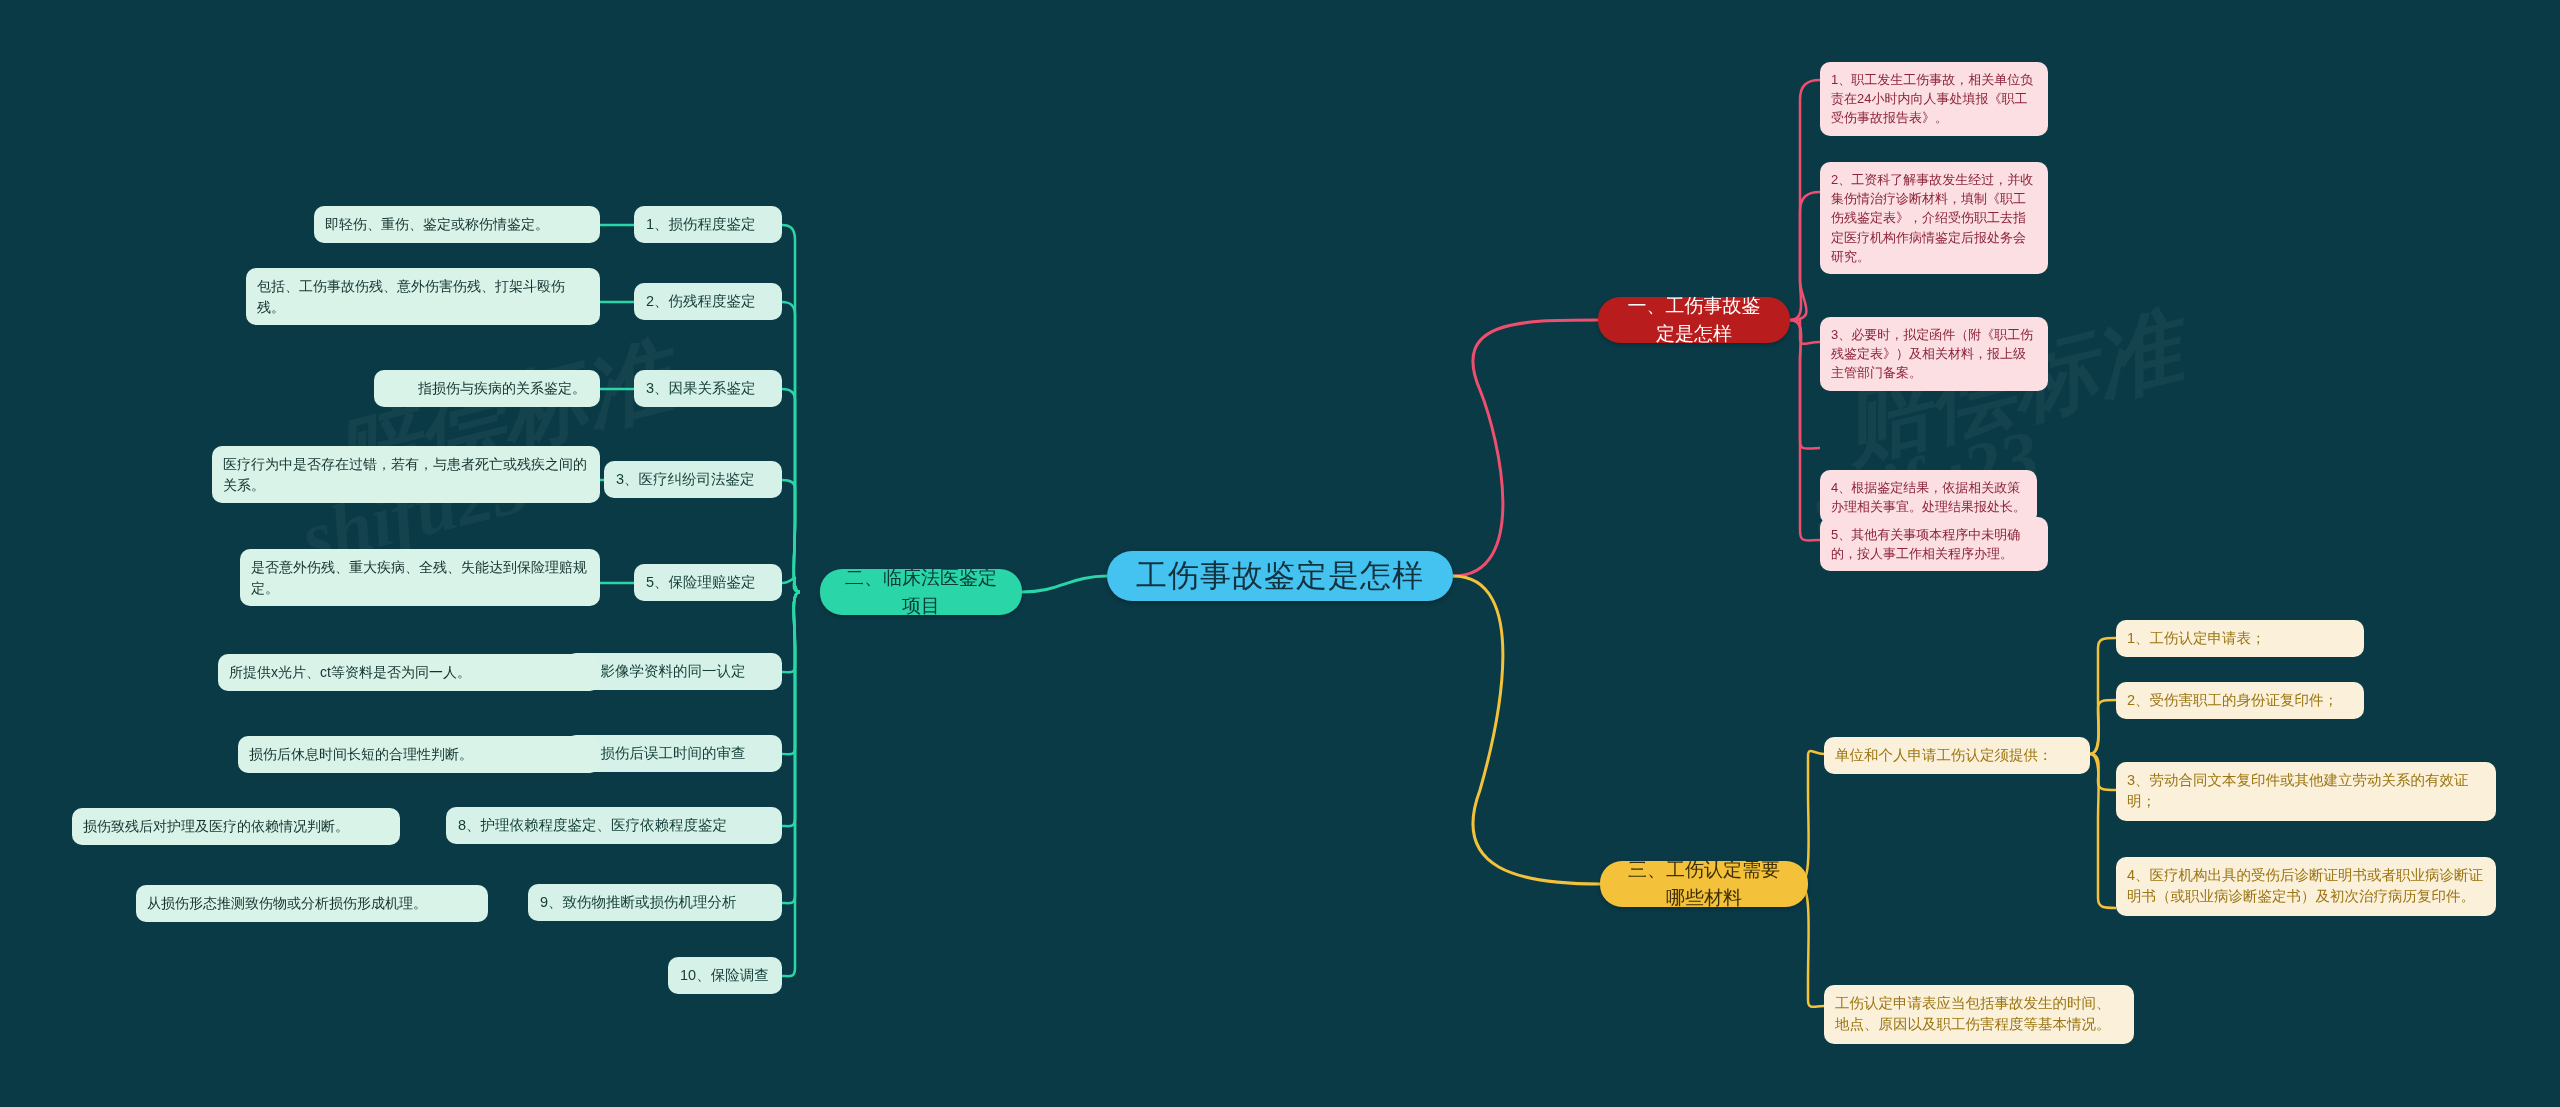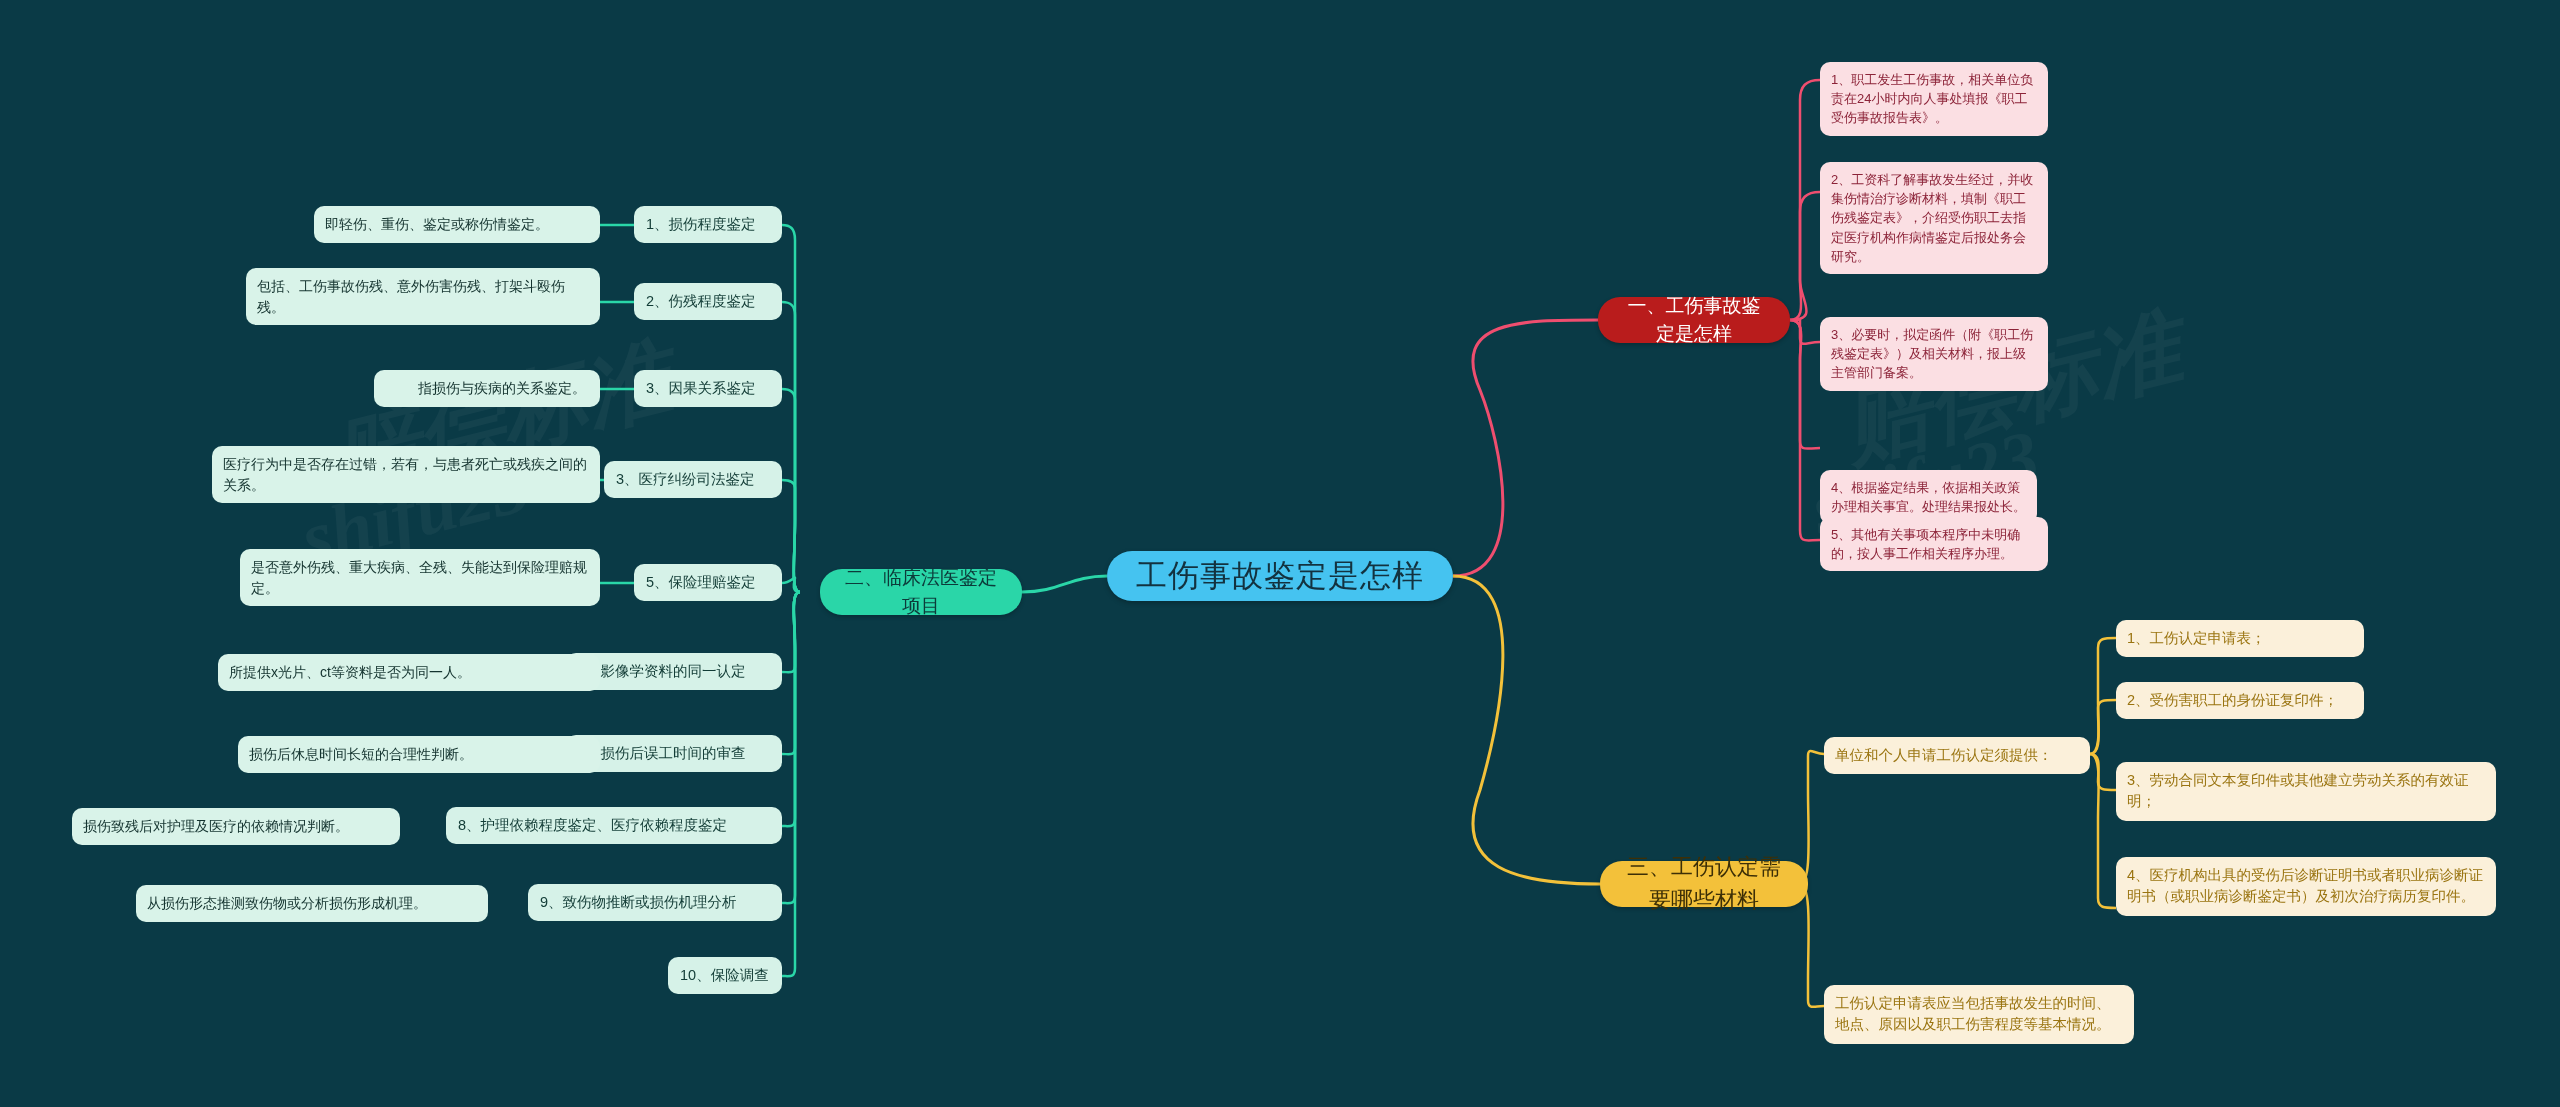--- a/index.html
+++ b/index.html
@@ -42,21 +42,21 @@
     font-size:19px;padding:9px 22px;justify-content:center;text-align:center;
     box-shadow:0 2px 4px rgba(0,0,0,.22);
   }
   .n-b2{
     background:#2ad6a8;color:#0c3b3a;border-radius:22px;
     font-size:19px;padding:9px 22px;justify-content:center;text-align:center;
     box-shadow:0 2px 4px rgba(0,0,0,.22);
   }
   .n-b3{
     background:#f3c13a;color:#3d2f06;border-radius:22px;
-    font-size:22px;padding:9px 22px;justify-content:center;text-align:center;
+    font-size:19px;padding:9px 22px;justify-content:center;text-align:center;
     box-shadow:0 2px 4px rgba(0,0,0,.22);
   }
 
   
   .n-pink{
     background:#fbdfe3;color:#8c2338;border-radius:10px;
     font-size:13px;padding:8px 11px;text-align:left;
   }
   
   .n-green{

